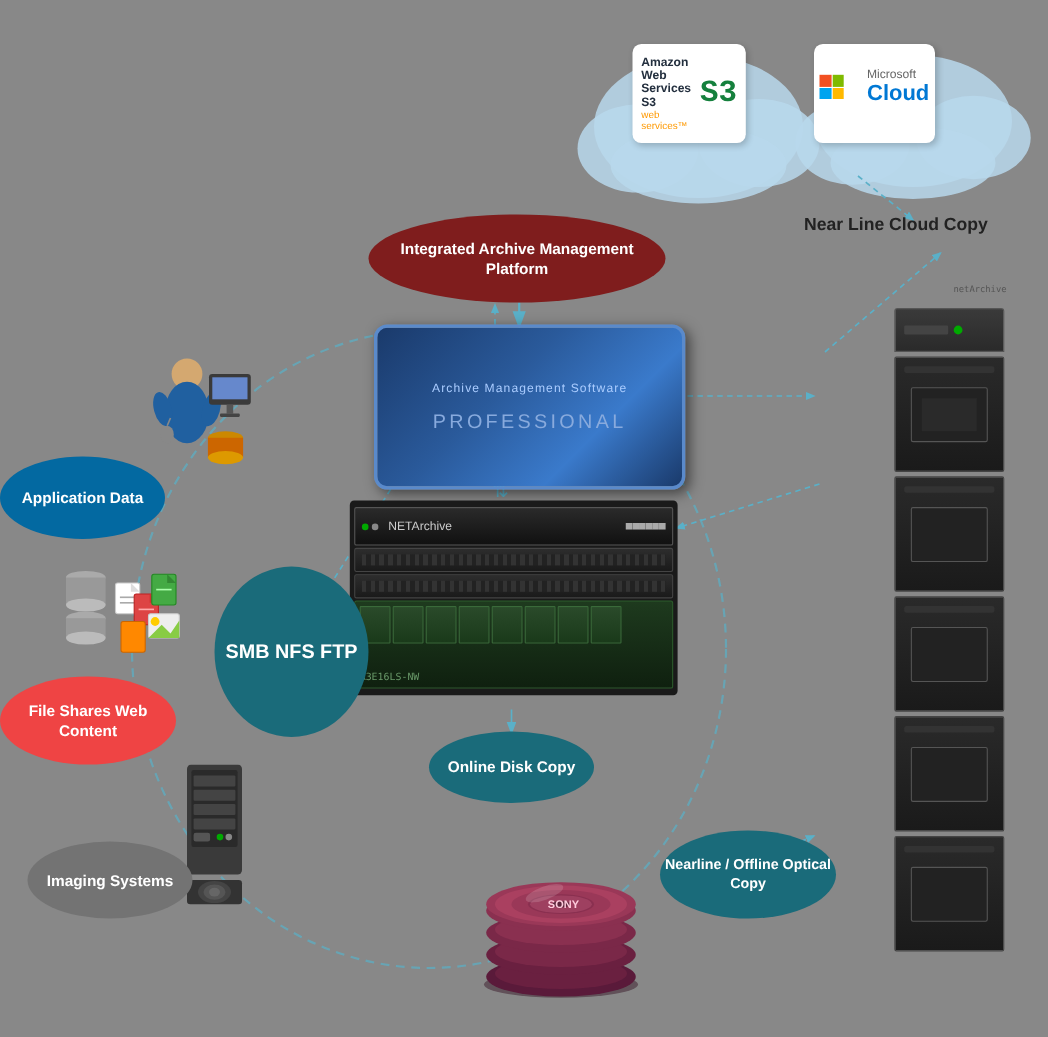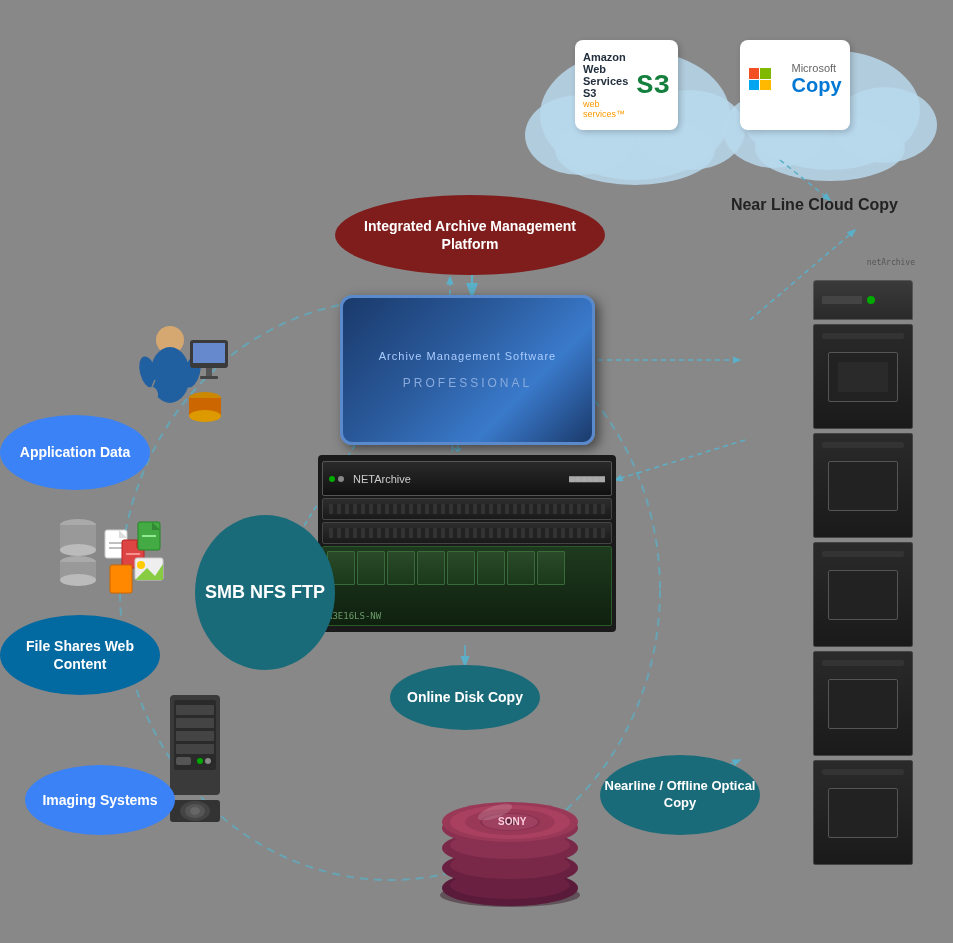--- a/index.html
+++ b/index.html
@@ -10,21 +10,21 @@
       position: relative;
       overflow: hidden;
       font-family: Arial, sans-serif;
     }
 
     
     .ams-box {
       position: absolute;
       top: 295px;
       left: 340px;
-      width: 255px;
+      width: 283px;
       height: 150px;
       background: linear-gradient(135deg, #1a3a6b 0%, #2a5a9b 40%, #3a7acb 70%, #1a3a6b 100%);
       border-radius: 12px;
       display: flex;
       flex-direction: column;
       align-items: center;
       justify-content: center;
       border: 3px solid #5a8acb;
       box-shadow: 4px 4px 12px rgba(0,0,0,0.5);
     }
@@ -36,21 +36,21 @@
     }
     .ams-title {
       color: white;
       font-size: 52px;
       font-weight: 900;
       line-height: 1;
       text-shadow: 2px 2px 4px rgba(0,0,0,0.5);
     }
     .ams-pro {
       color: #88aadd;
-      font-size: 12px;
+      font-size: 18px;
       letter-spacing: 3px;
       margin-top: 12px;
     }
 
     
     .tower-server {
       position: absolute;
       top: 280px;
       right: 40px;
       width: 100px;
@@ -250,59 +250,59 @@
       line-height: 1.8;
     }
 
     
     .app-data-oval {
       position: absolute;
       top: 415px;
       left: 0px;
       width: 150px;
       height: 75px;
-      background: #3b82f6;
+      background: #0369a1;
       border-radius: 50%;
       display: flex;
       align-items: center;
       justify-content: center;
       text-align: center;
       color: white;
       font-size: 14px;
       font-weight: bold;
       line-height: 1.3;
     }
 
     
     .file-shares-oval {
       position: absolute;
       top: 615px;
       left: 0px;
       width: 160px;
       height: 80px;
-      background: #0369a1;
+      background: #ef4444;
       border-radius: 50%;
       display: flex;
       align-items: center;
       justify-content: center;
       text-align: center;
       color: white;
       font-size: 14px;
       font-weight: bold;
       line-height: 1.3;
     }
 
     
     .imaging-oval {
       position: absolute;
       top: 765px;
       left: 25px;
       width: 150px;
       height: 70px;
-      background: #3b82f6;
+      background: #737373;
       border-radius: 50%;
       display: flex;
       align-items: center;
       justify-content: center;
       text-align: center;
       color: white;
       font-size: 14px;
       font-weight: bold;
       line-height: 1.3;
     }
@@ -454,21 +454,21 @@
   <div style="display:flex;align-items:center;gap:21px;margin-bottom:12px;">
 
     <div style="display:grid;grid-template-columns:1fr 1fr;gap:1px;width:22px;height:22px;">
       <div style="background:#f25022;"></div>
       <div style="background:#7fba00;"></div>
       <div style="background:#00a4ef;"></div>
       <div style="background:#ffb900;"></div>
     </div>
     <div style="display:flex;flex-direction:column;">
       <span class="microsoft-text">Microsoft</span>
-      <span class="azure-text">Copy</span>
+      <span class="azure-text">Cloud</span>
     </div>
   </div>
 </div>
 
 <div class="nearline-label">Near Line
 Cloud
 Copy</div>
 
 <div class="integrated-oval">
   <span style="padding:0 10px;font-size:14px;font-weight:bold;">Integrated Archive

